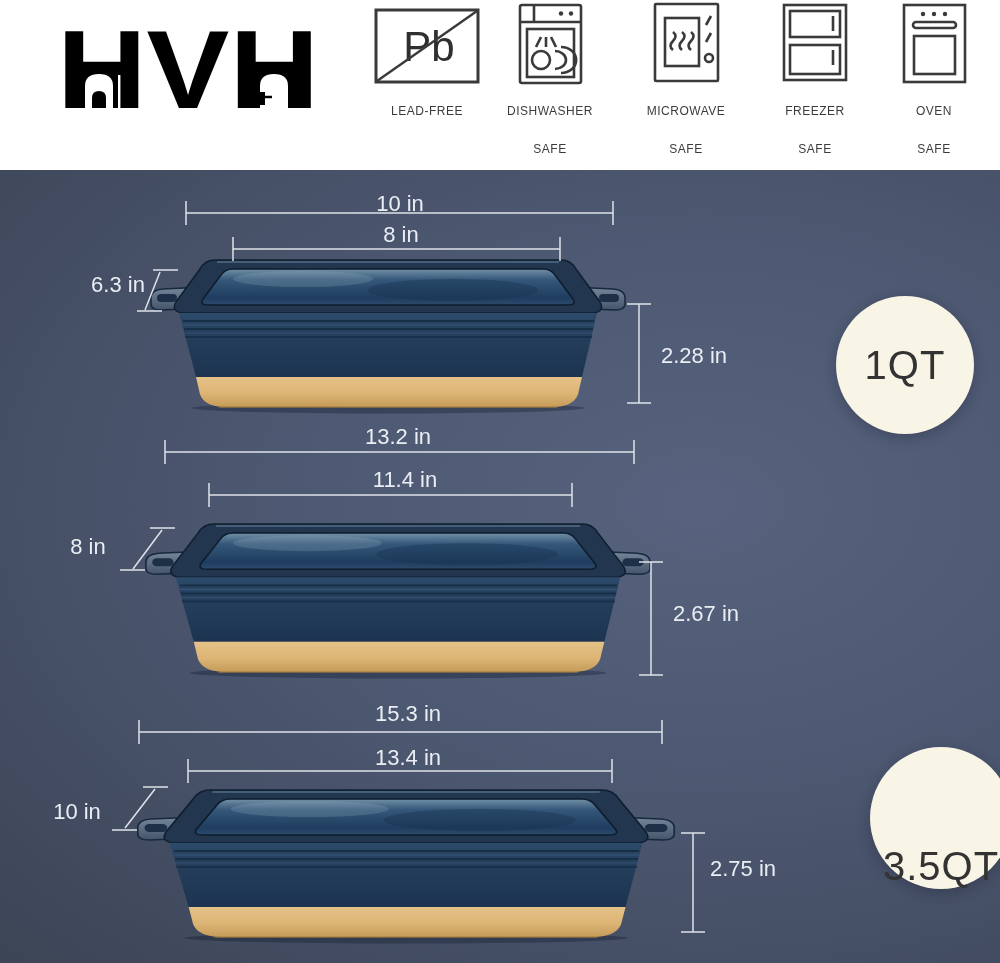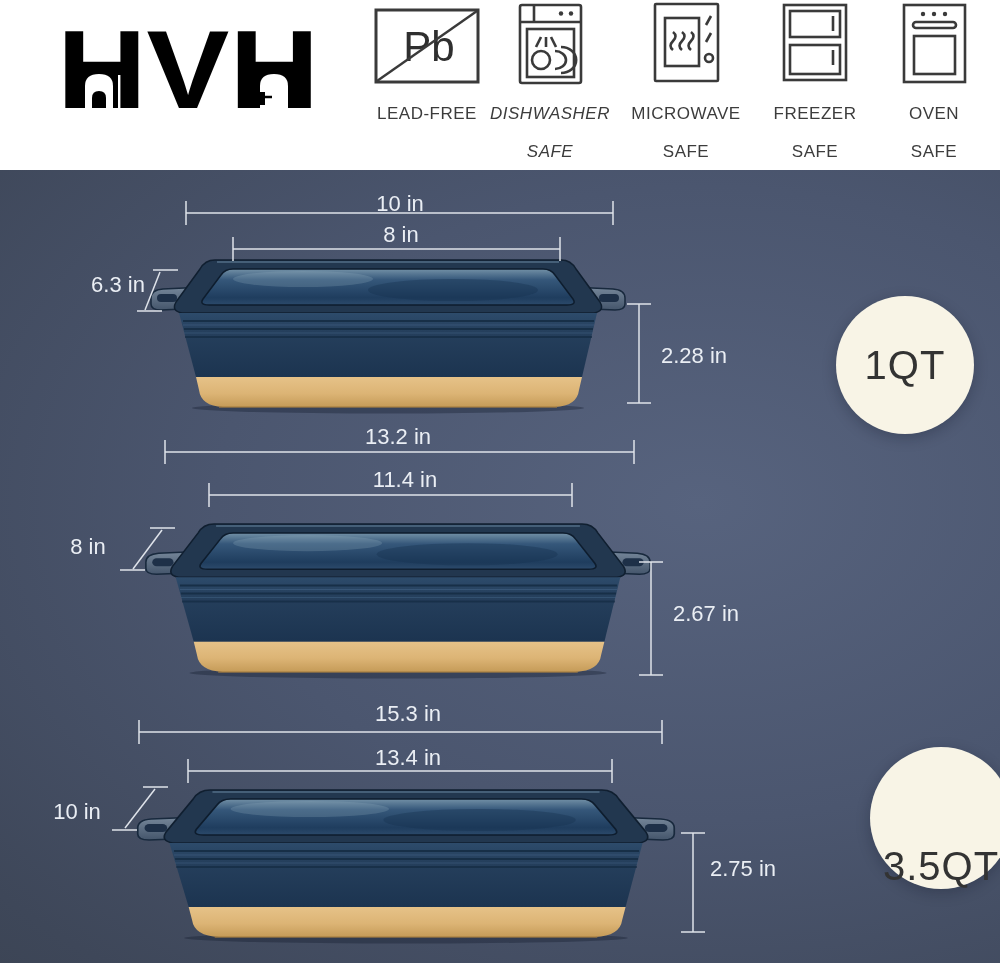--- a/index.html
+++ b/index.html
@@ -7,21 +7,21 @@
     position:relative;width:1000px;height:963px;margin:0 auto;overflow:hidden;
     font-family:"Liberation Sans","DejaVu Sans",sans-serif;background:#fff;
   }
   
   .header{position:absolute;left:0;top:0;width:1000px;height:170px;background:#ffffff;}
   .logo{position:absolute;left:55px;top:22px;width:268px;height:100px;}
   .badge{position:absolute;top:0;height:205px;width:150px;}
   .badge .icon-wrap{position:absolute;left:0;top:0;width:100%;text-align:center;}
   .badge .line1,.badge .line2{
     position:absolute;left:0;width:100%;text-align:center;
-    font-size:17px;letter-spacing:.5px;color:#3c3c3c;white-space:nowrap;
+    font-size:12px;letter-spacing:.5px;color:#3c3c3c;white-space:nowrap;
   }
   .badge .line1{top:104px;}
   .badge .line2{top:134px;margin-top:8px;}
   
   .bodyArea{
     position:absolute;left:0;top:170px;width:1000px;height:793px;
     background:radial-gradient(115% 95% at 70% 42%, #57637e 0%, #4b566f 42%, #3e4759 80%, #39414f 100%);
   }
   .scene{position:absolute;left:0;top:0;}
   .qt-circle{
@@ -59,21 +59,21 @@
         <svg width="106" height="76" viewBox="0 0 106 76">
           <rect x="2" y="2" width="102" height="72" fill="none" stroke="#3a3a3a" stroke-width="3"></rect>
           <text x="55" y="53" font-size="42" fill="#2f2f2f" text-anchor="middle">Pb</text>
           <line x1="3" y1="73" x2="103" y2="3" stroke="#3a3a3a" stroke-width="2.4"></line>
         </svg>
       </div>
       <div class="line1">LEAD-FREE</div>
       <div class="line2"></div>
     </div>
 
-    <div class="badge" style="left:475px;font-style:italic;">
+    <div class="badge" style="left:475px;">
       <div class="icon-wrap" style="top:3px;">
         <svg width="65" height="82" viewBox="0 0 65 82" fill="none" stroke="#3a3a3a" stroke-width="2.6">
           <rect x="2" y="2" width="61" height="78" rx="2"></rect>
           <line x1="2" y1="19" x2="63" y2="19"></line>
           <line x1="16" y1="2" x2="16" y2="19"></line>
           <circle cx="43" cy="10.5" r="2.2" fill="#3a3a3a" stroke="none"></circle>
           <circle cx="53" cy="10.5" r="2.2" fill="#3a3a3a" stroke="none"></circle>
           <rect x="9" y="26" width="47" height="48"></rect>
           <circle cx="23" cy="57" r="9"></circle>
           <path d="M37,48 a11,9 0 0 1 0,18"></path>

